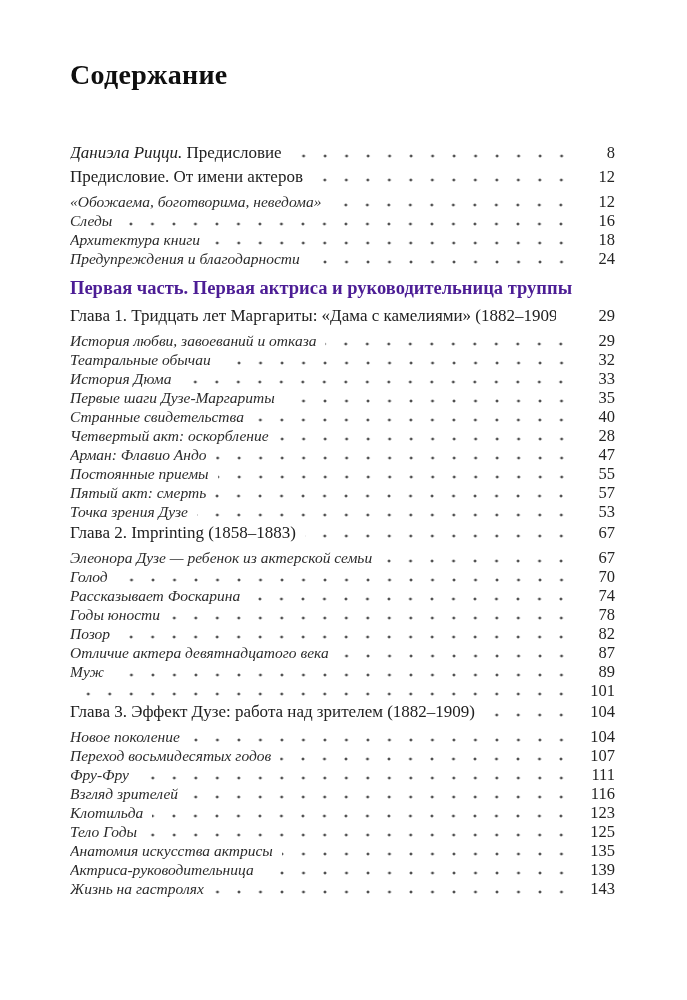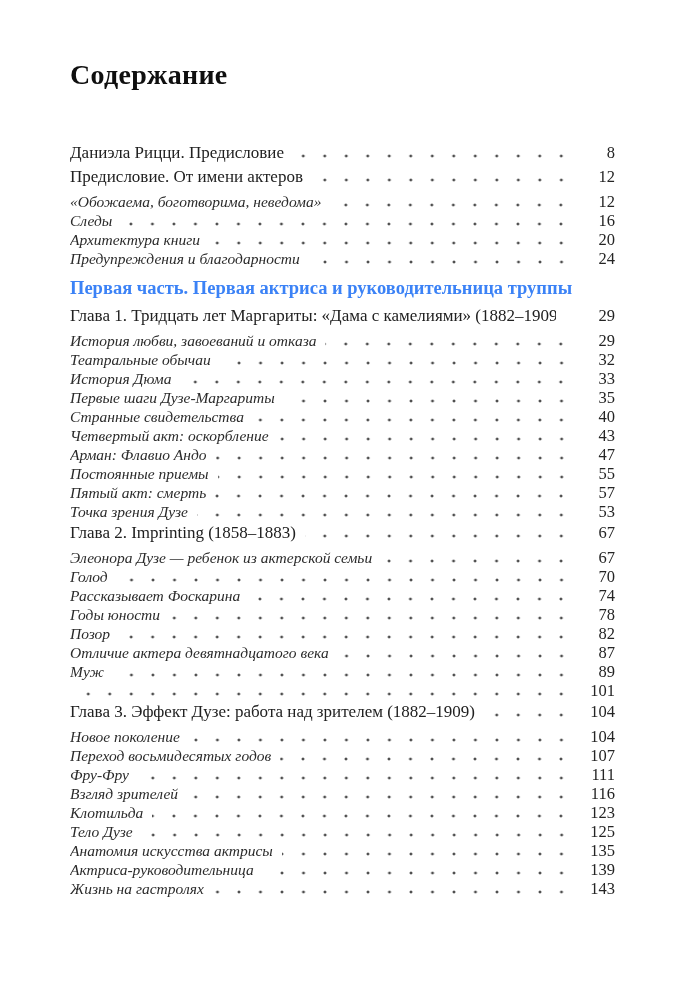--- a/index.html
+++ b/index.html
@@ -33,29 +33,29 @@
   .group { margin-top: 0; }
   #toc > .group:first-child { margin-top: 0; }
 
   .row {
     display: flex;
     align-items: baseline;
   }
   .label { white-space: nowrap; overflow: hidden; }
 
   .row.mixed   { font-size: 17px;   line-height: 24px; }
-  .row.mixed .ital { }
+  .row.mixed .ital { font-style: italic; }
   .row.chapter { font-size: 17px;   line-height: 23px; margin-bottom: 4px; }
   .row.sub     { font-size: 15.5px; line-height: 19px; font-style: italic; color: #2b2b2b; }
   .row.part {
     font-weight: 700;
     font-size: 18.5px;
     line-height: 24px;
     margin: 8px 0 4px 0;
-    color: #3b82f6;
+    color: #4c1d95;
   }
 
   .leader {
     flex: 1 1 auto;
     min-width: 10px;
     height: 0.85em;
     margin: 0 6px 0 9px;
     background-image: radial-gradient(circle, #4e4e4e 1.15px, rgba(0,0,0,0) 1.75px);
     background-size: 21.5px 4px;
     background-repeat: repeat-x;
@@ -96,21 +96,21 @@
           <span class="pagenum">12</span>
         </div>
         <div class="row sub">
           <span class="label">Следы</span>
           <span class="leader"></span>
           <span class="pagenum">16</span>
         </div>
         <div class="row sub">
           <span class="label">Архитектура книги</span>
           <span class="leader"></span>
-          <span class="pagenum">20</span>
+          <span class="pagenum">18</span>
         </div>
         <div class="row sub">
           <span class="label">Предупреждения и благодарности</span>
           <span class="leader"></span>
           <span class="pagenum">24</span>
         </div>
       </div>
       <div class="group">
         <div class="row part">
           <span class="label">Первая часть. Первая актриса и руководительница труппы</span>
@@ -143,21 +143,21 @@
           <span class="pagenum">35</span>
         </div>
         <div class="row sub">
           <span class="label">Странные свидетельства</span>
           <span class="leader"></span>
           <span class="pagenum">40</span>
         </div>
         <div class="row sub">
           <span class="label">Четвертый акт: оскорбление</span>
           <span class="leader"></span>
-          <span class="pagenum">43</span>
+          <span class="pagenum">28</span>
         </div>
         <div class="row sub">
           <span class="label">Арман: Флавио Андо</span>
           <span class="leader"></span>
           <span class="pagenum">47</span>
         </div>
         <div class="row sub">
           <span class="label">Постоянные приемы</span>
           <span class="leader"></span>
           <span class="pagenum">55</span>
@@ -244,21 +244,21 @@
           <span class="label">Взгляд зрителей</span>
           <span class="leader"></span>
           <span class="pagenum">116</span>
         </div>
         <div class="row sub">
           <span class="label">Клотильда</span>
           <span class="leader"></span>
           <span class="pagenum">123</span>
         </div>
         <div class="row sub">
-          <span class="label">Тело Дузе</span>
+          <span class="label">Тело Годы</span>
           <span class="leader"></span>
           <span class="pagenum">125</span>
         </div>
         <div class="row sub">
           <span class="label">Анатомия искусства актрисы</span>
           <span class="leader"></span>
           <span class="pagenum">135</span>
         </div>
         <div class="row sub">
           <span class="label">Актриса-руководительница</span>

